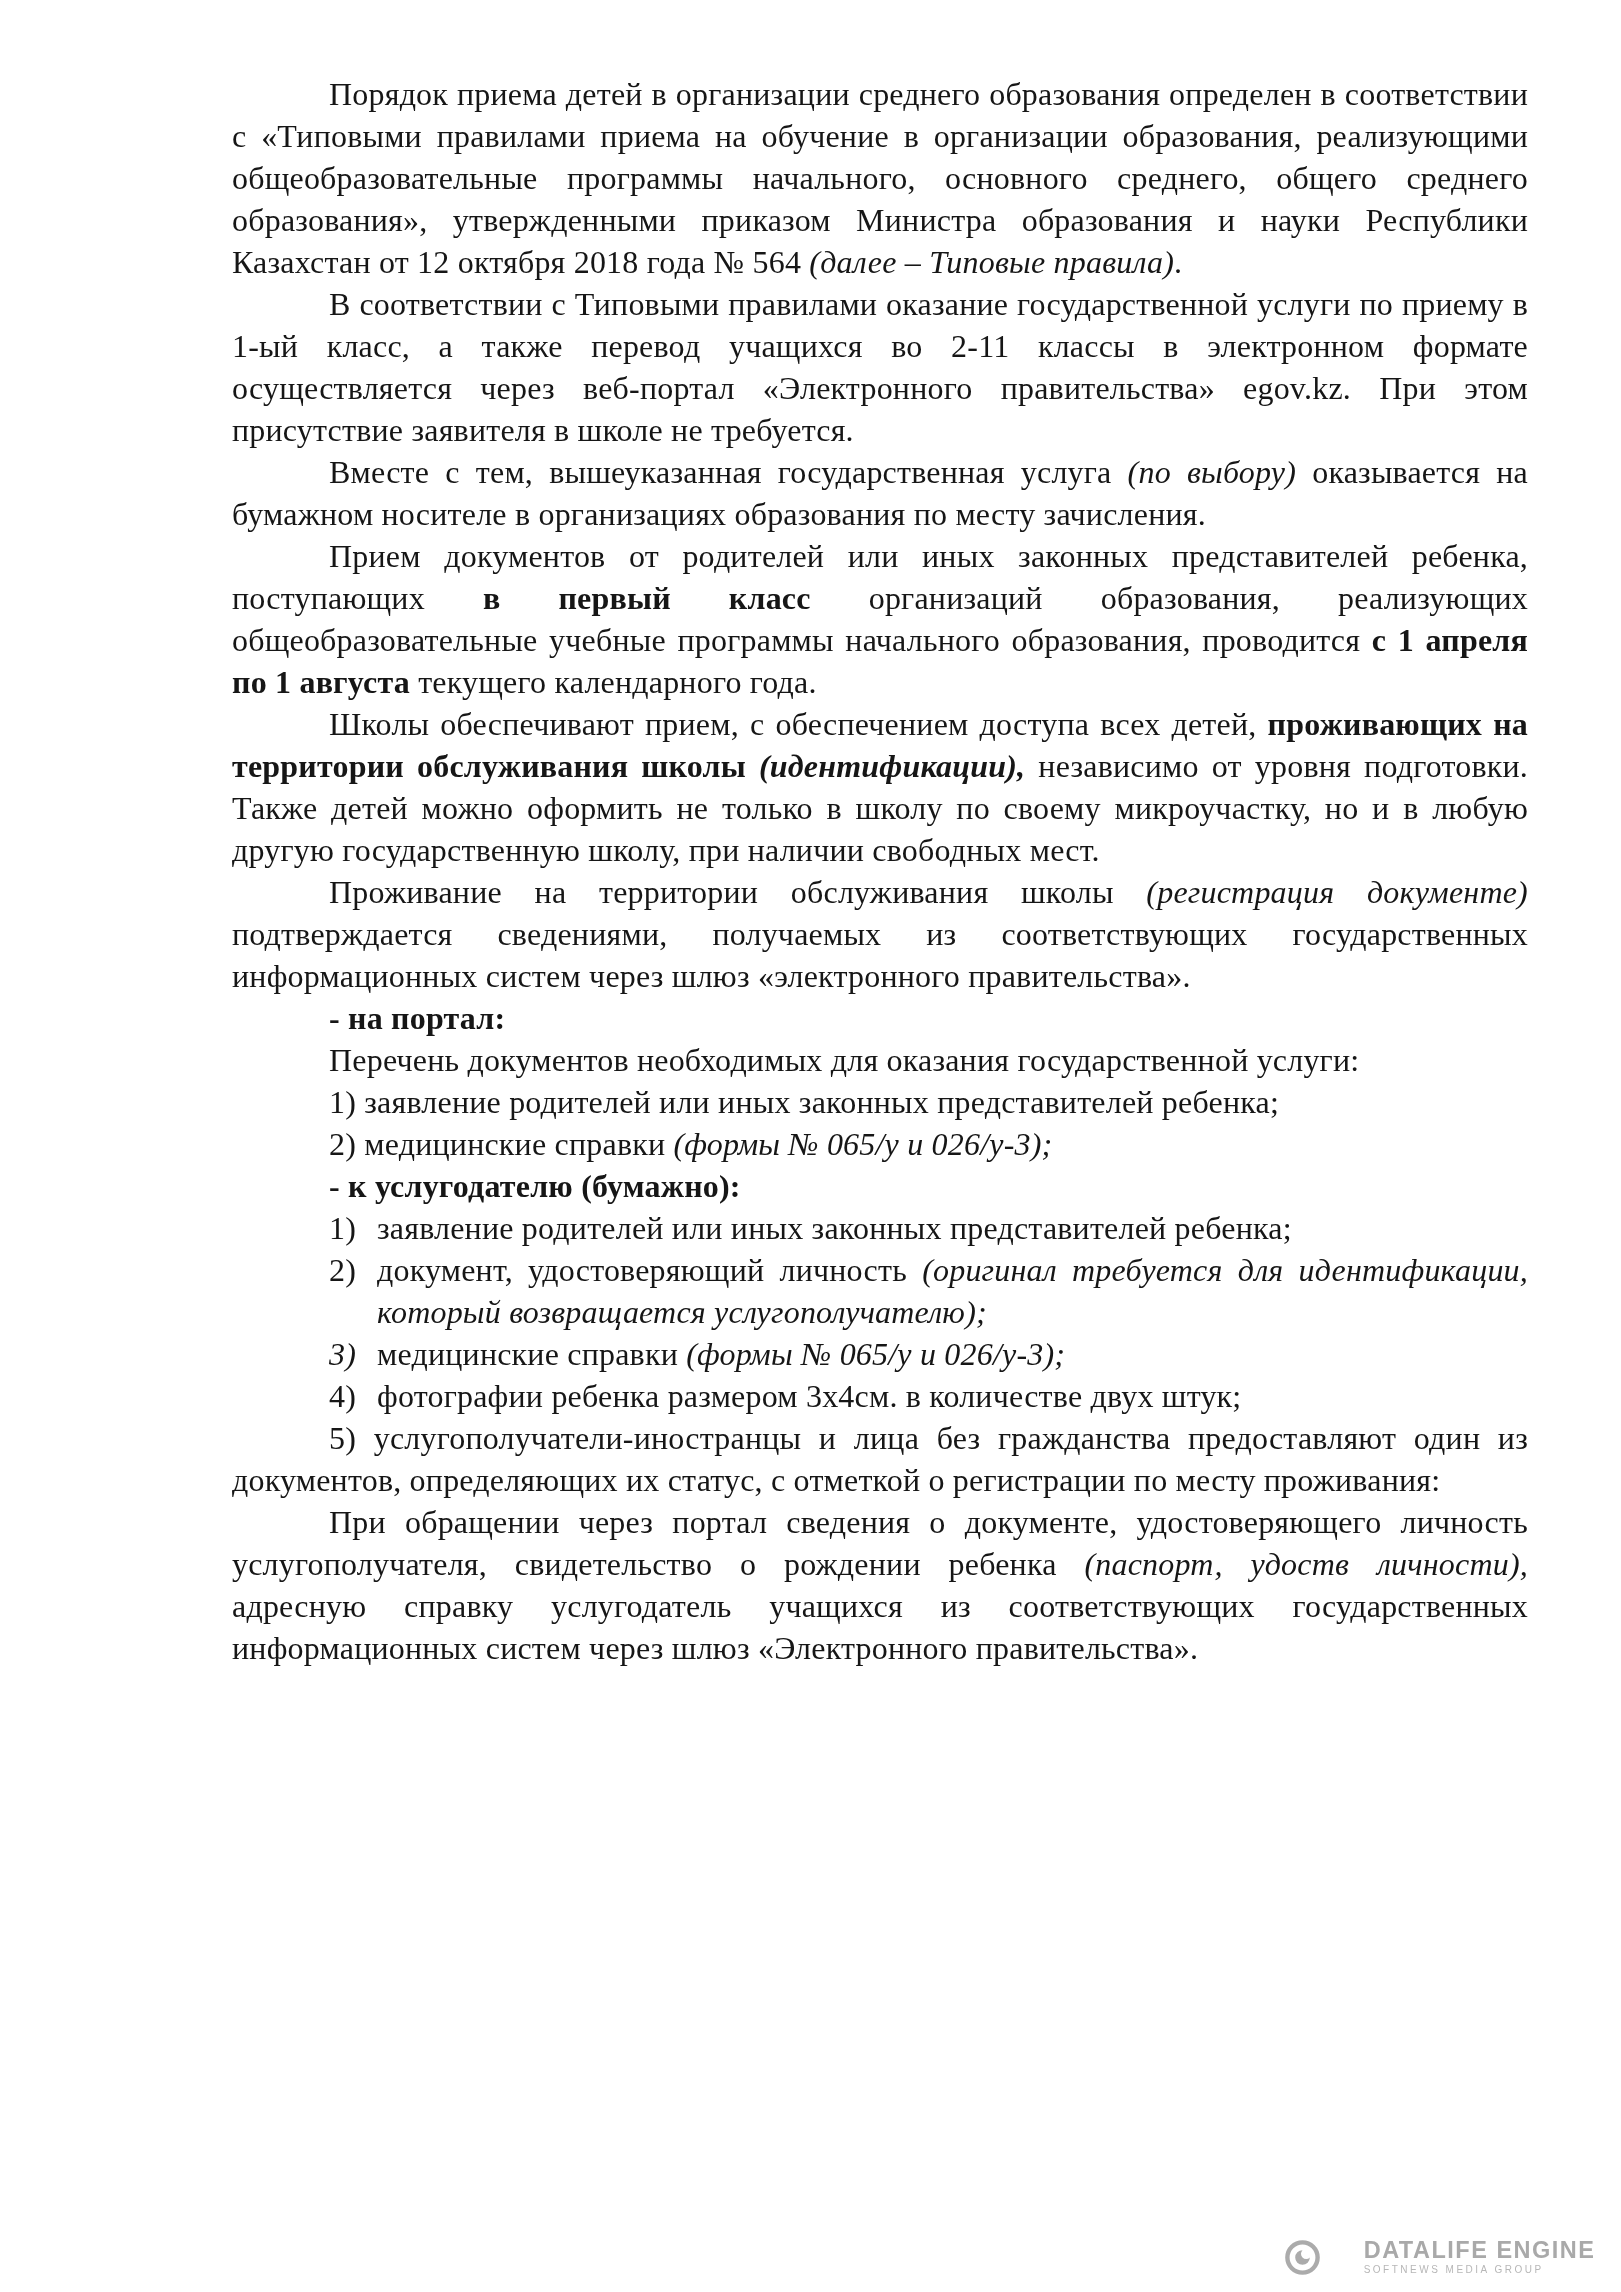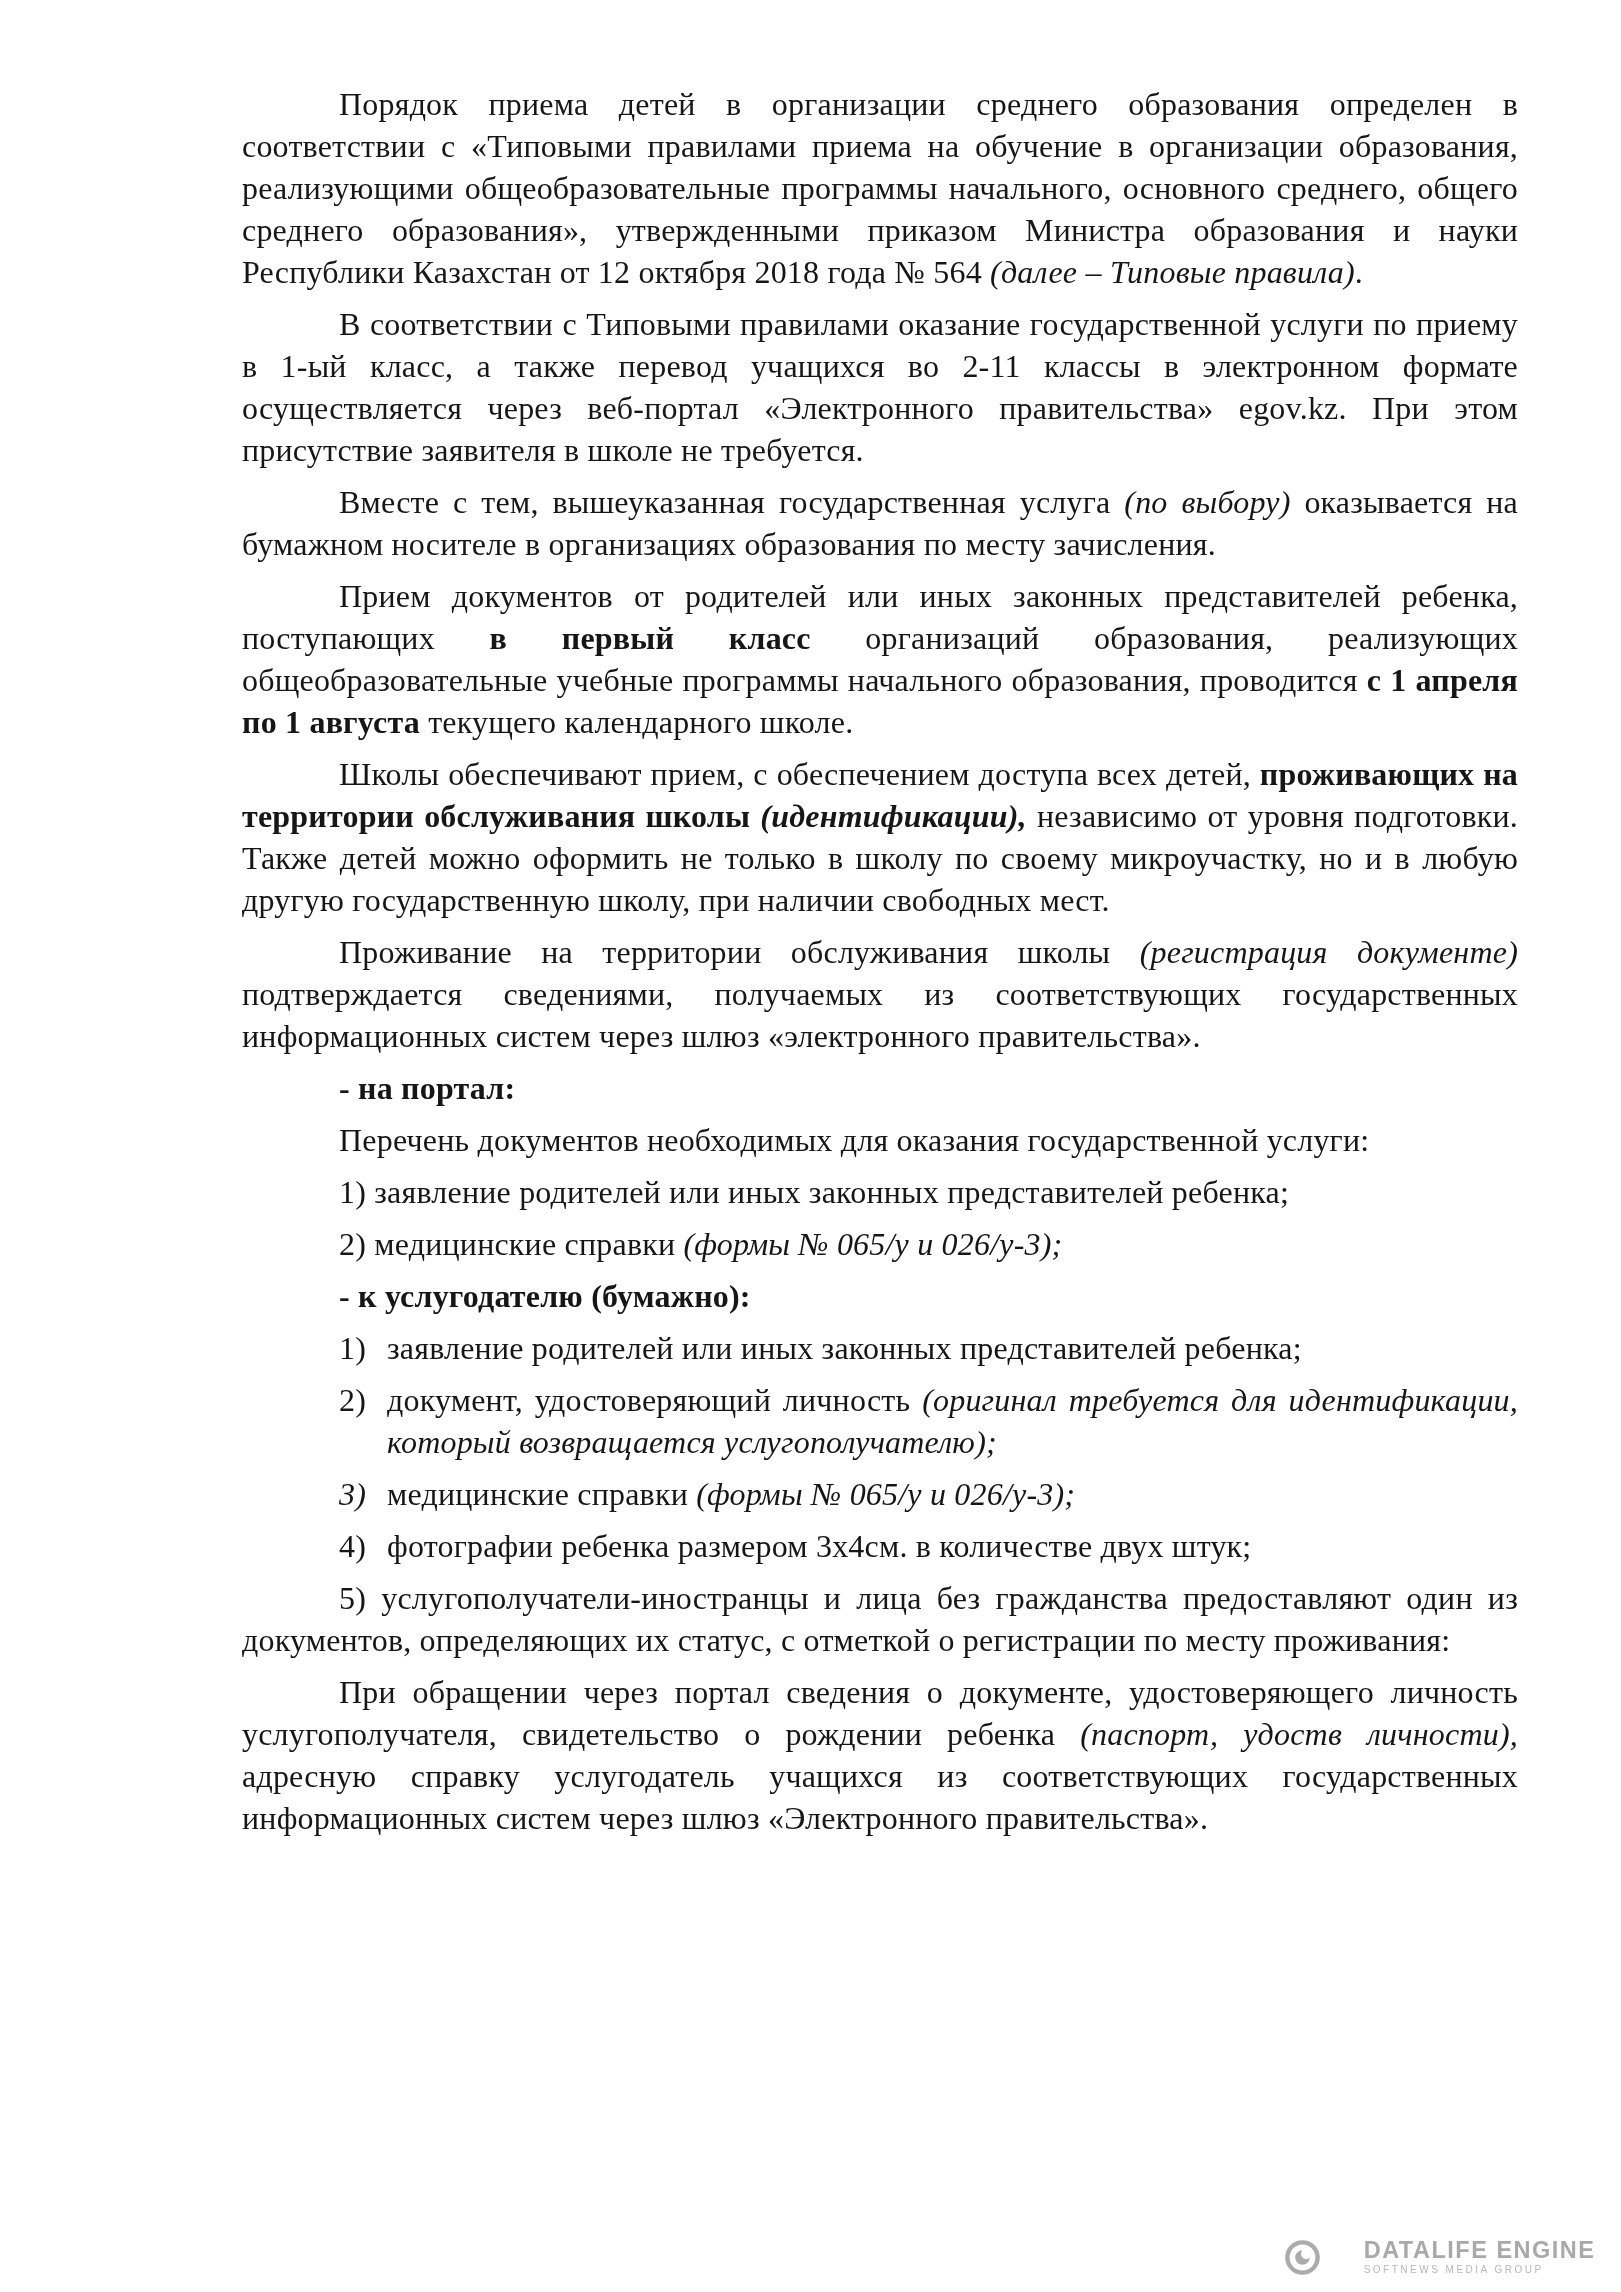--- a/index.html
+++ b/index.html
@@ -19,21 +19,21 @@
     position: absolute;
     left: 232px;
     top: 73px;
     width: 1296px;
     font-size: 32px;
     line-height: 42px;
     color: #161616;
     letter-spacing: 0.2px;
   }
   .blk {
-    margin: 10px;
+    margin: 0;
     text-align: justify;
   }
   .blk.p { text-indent: 97px; }
   .blk.hang {
     padding-left: 145px;
     text-indent: -48px;
   }
   .blk .num {
     display: inline-block;
     width: 48px;
@@ -67,21 +67,21 @@
   }
 </style>
 </head>
 <body>
 
 <div class="page">
   <div class="doc">
       <div class="blk p"><span>Порядок приема детей в организации среднего образования определен в соответствии с «Типовыми правилами приема на обучение в организации образования, реализующими общеобразовательные программы начального, основного среднего, общего среднего образования», утвержденными приказом Министра образования и науки Республики Казахстан от 12 октября 2018 года № 564 </span><span class="i">(далее – Типовые правила)</span><span>.</span></div>
       <div class="blk p"><span>В соответствии с Типовыми правилами оказание государственной услуги по приему в 1-ый класс, а также перевод учащихся во 2-11 классы в электронном формате осуществляется через веб-портал «Электронного правительства» egov.kz. При этом присутствие заявителя в школе не требуется.</span></div>
       <div class="blk p"><span>Вместе с тем, вышеуказанная государственная услуга </span><span class="i">(по выбору)</span><span> оказывается на бумажном носителе в организациях образования по месту зачисления.</span></div>
-      <div class="blk p"><span>Прием документов от родителей или иных законных представителей ребенка, поступающих </span><span class="b">в первый класс</span><span> организаций образования, реализующих общеобразовательные учебные программы начального образования, проводится </span><span class="b">с 1 апреля по 1 августа</span><span> текущего календарного школе.</span></div>
+      <div class="blk p"><span>Прием документов от родителей или иных законных представителей ребенка, поступающих </span><span class="b">в первый класс</span><span> организаций образования, реализующих общеобразовательные учебные программы начального образования, проводится </span><span class="b">с 1 апреля по 1 августа</span><span> текущего календарного года.</span></div>
       <div class="blk p"><span>Школы обеспечивают прием, с обеспечением доступа всех детей, </span><span class="b">проживающих на территории обслуживания школы </span><span class="b i">(идентификации),</span><span> независимо от уровня подготовки. Также детей можно оформить не только в школу по своему микроучастку, но и в любую другую государственную школу, при наличии свободных мест.</span></div>
       <div class="blk p"><span>Проживание на территории обслуживания школы </span><span class="i">(регистрация документе)</span><span> подтверждается сведениями, получаемых из соответствующих государственных информационных систем через шлюз «электронного правительства».</span></div>
       <div class="blk p"><span class="b">- на портал:</span></div>
       <div class="blk p"><span>Перечень документов необходимых для оказания государственной услуги:</span></div>
       <div class="blk p"><span>1) заявление родителей или иных законных представителей ребенка;</span></div>
       <div class="blk p"><span>2) медицинские справки </span><span class="i">(формы № 065/у и 026/у-3);</span></div>
       <div class="blk p"><span class="b">- к услугодателю (бумажно):</span></div>
       <div class="blk hang"><span class="num">1)</span><span>заявление родителей или иных законных представителей ребенка;</span></div>
       <div class="blk hang"><span class="num">2)</span><span>документ, удостоверяющий личность </span><span class="i">(оригинал требуется для идентификации, который возвращается услугополучателю);</span></div>
       <div class="blk hang"><span class="num i">3)</span><span>медицинские справки </span><span class="i">(формы № 065/у и 026/у-3);</span></div>

